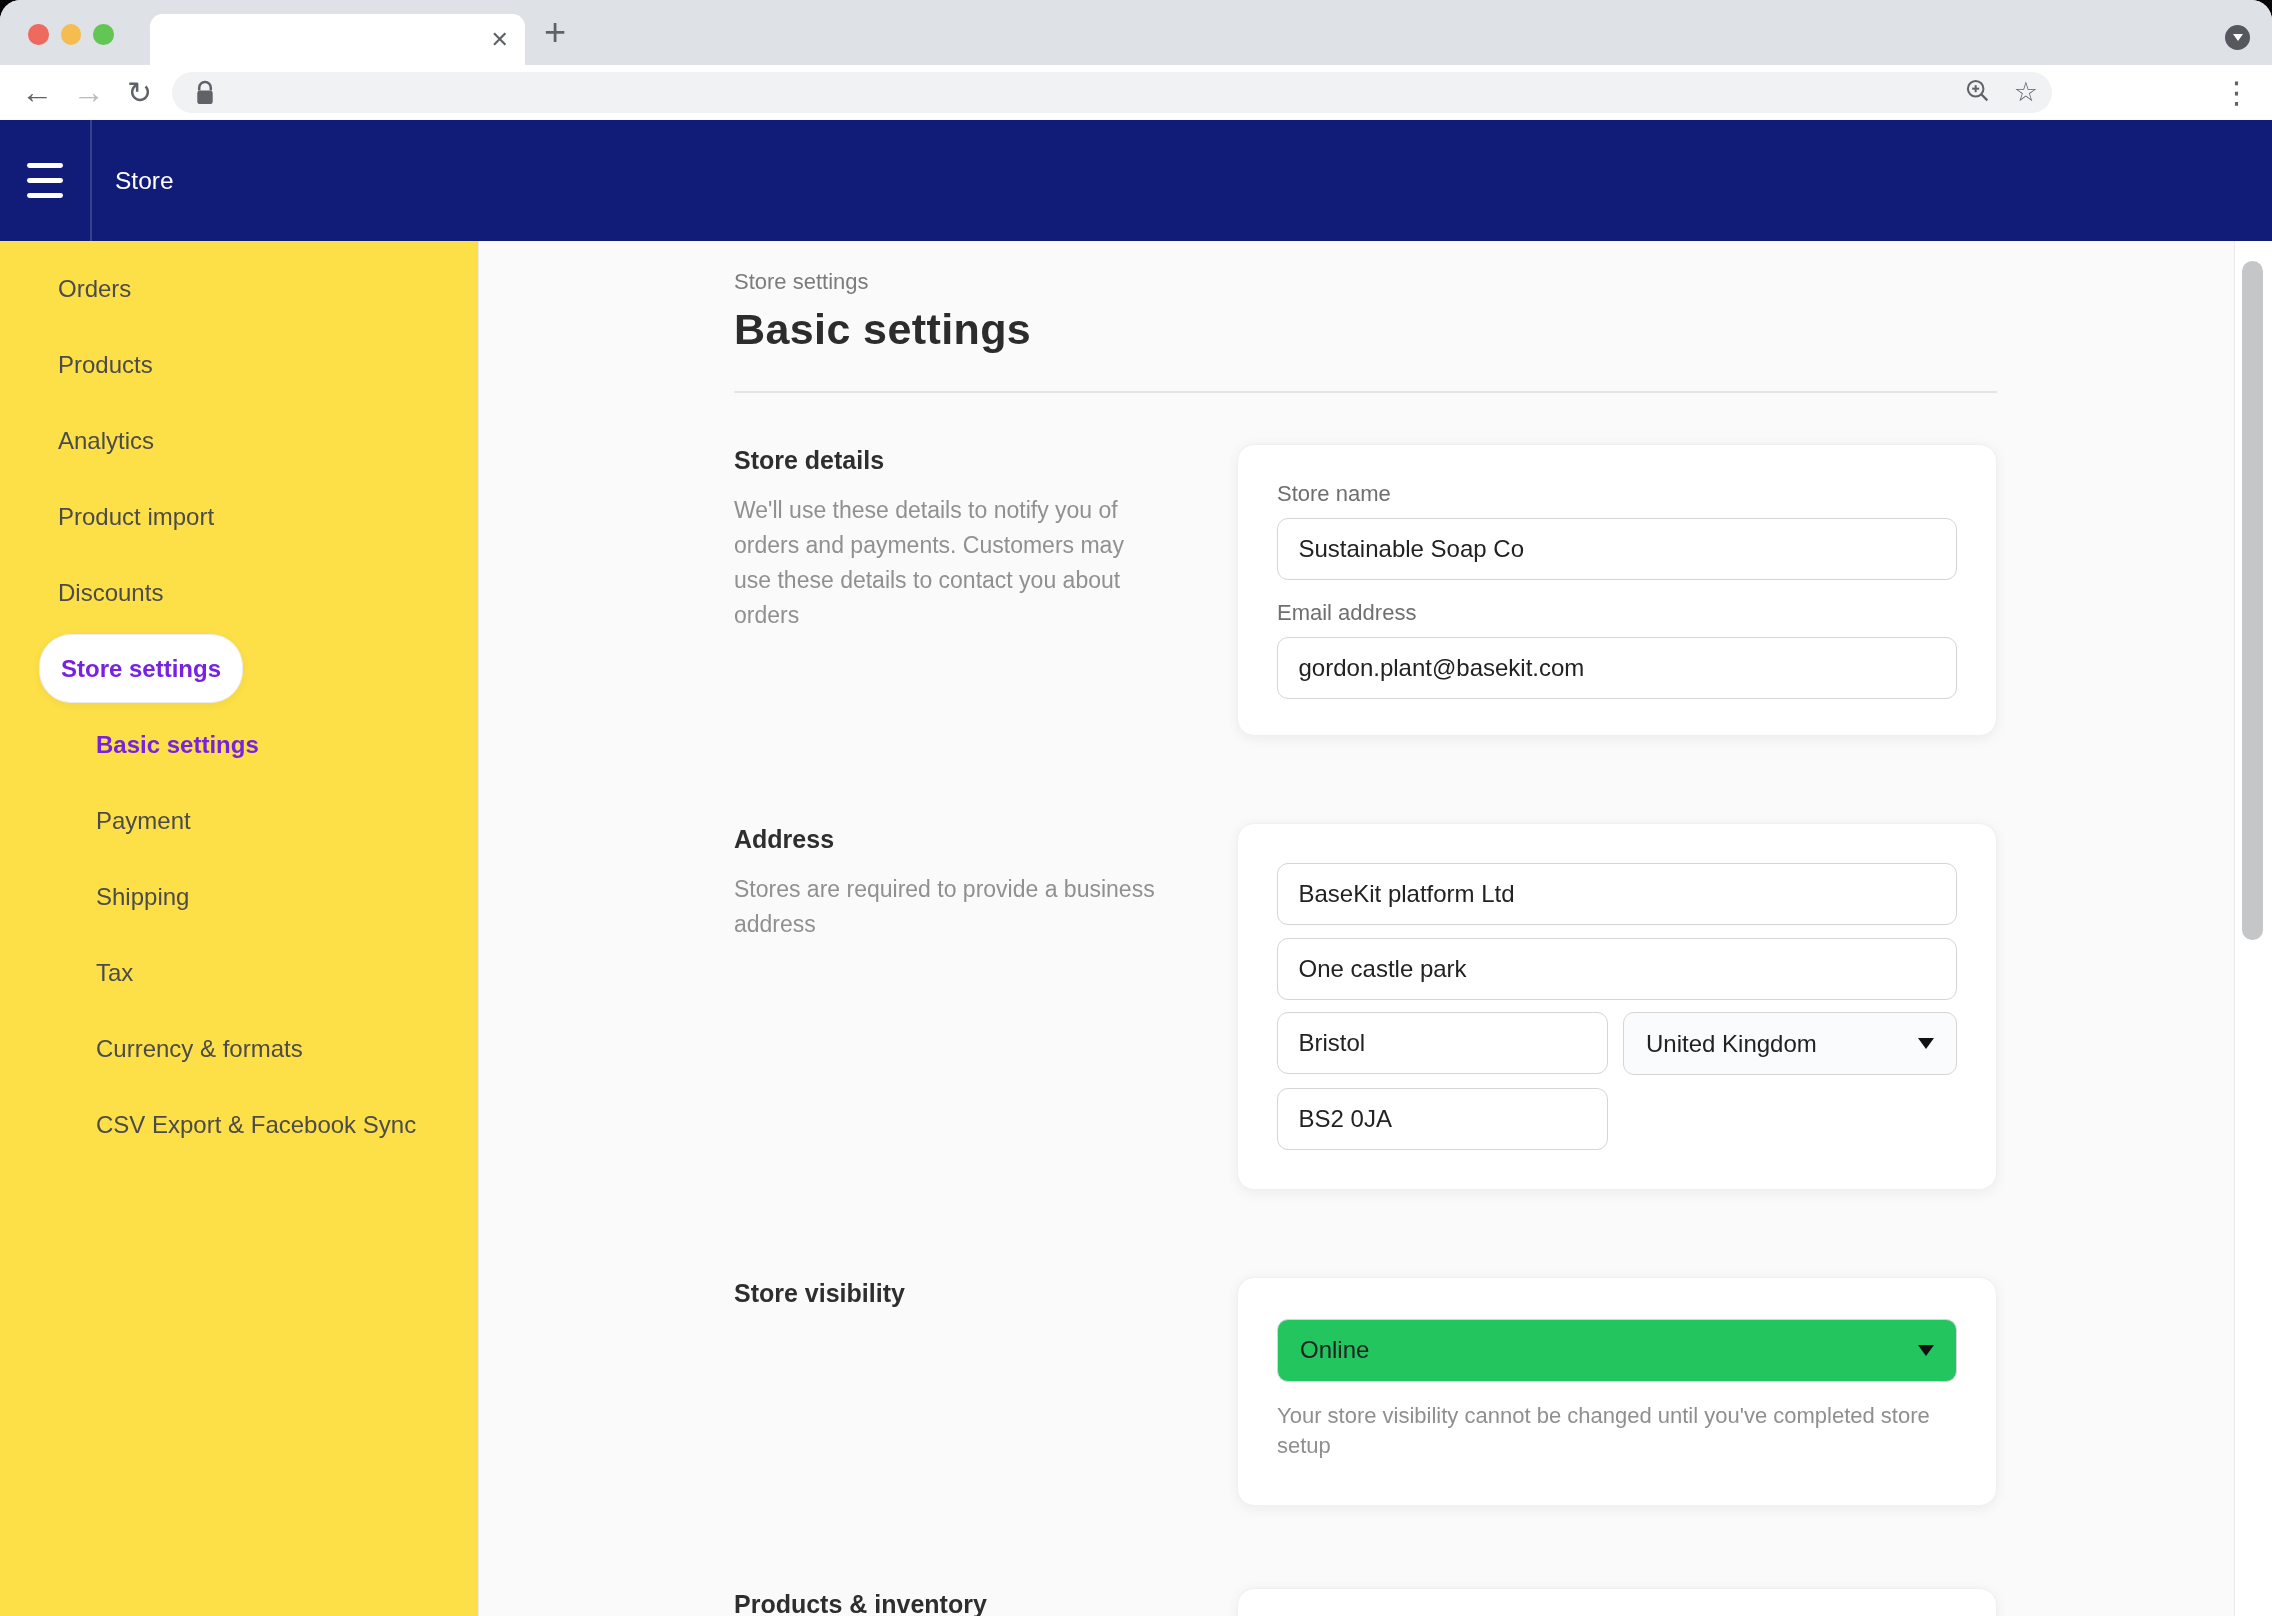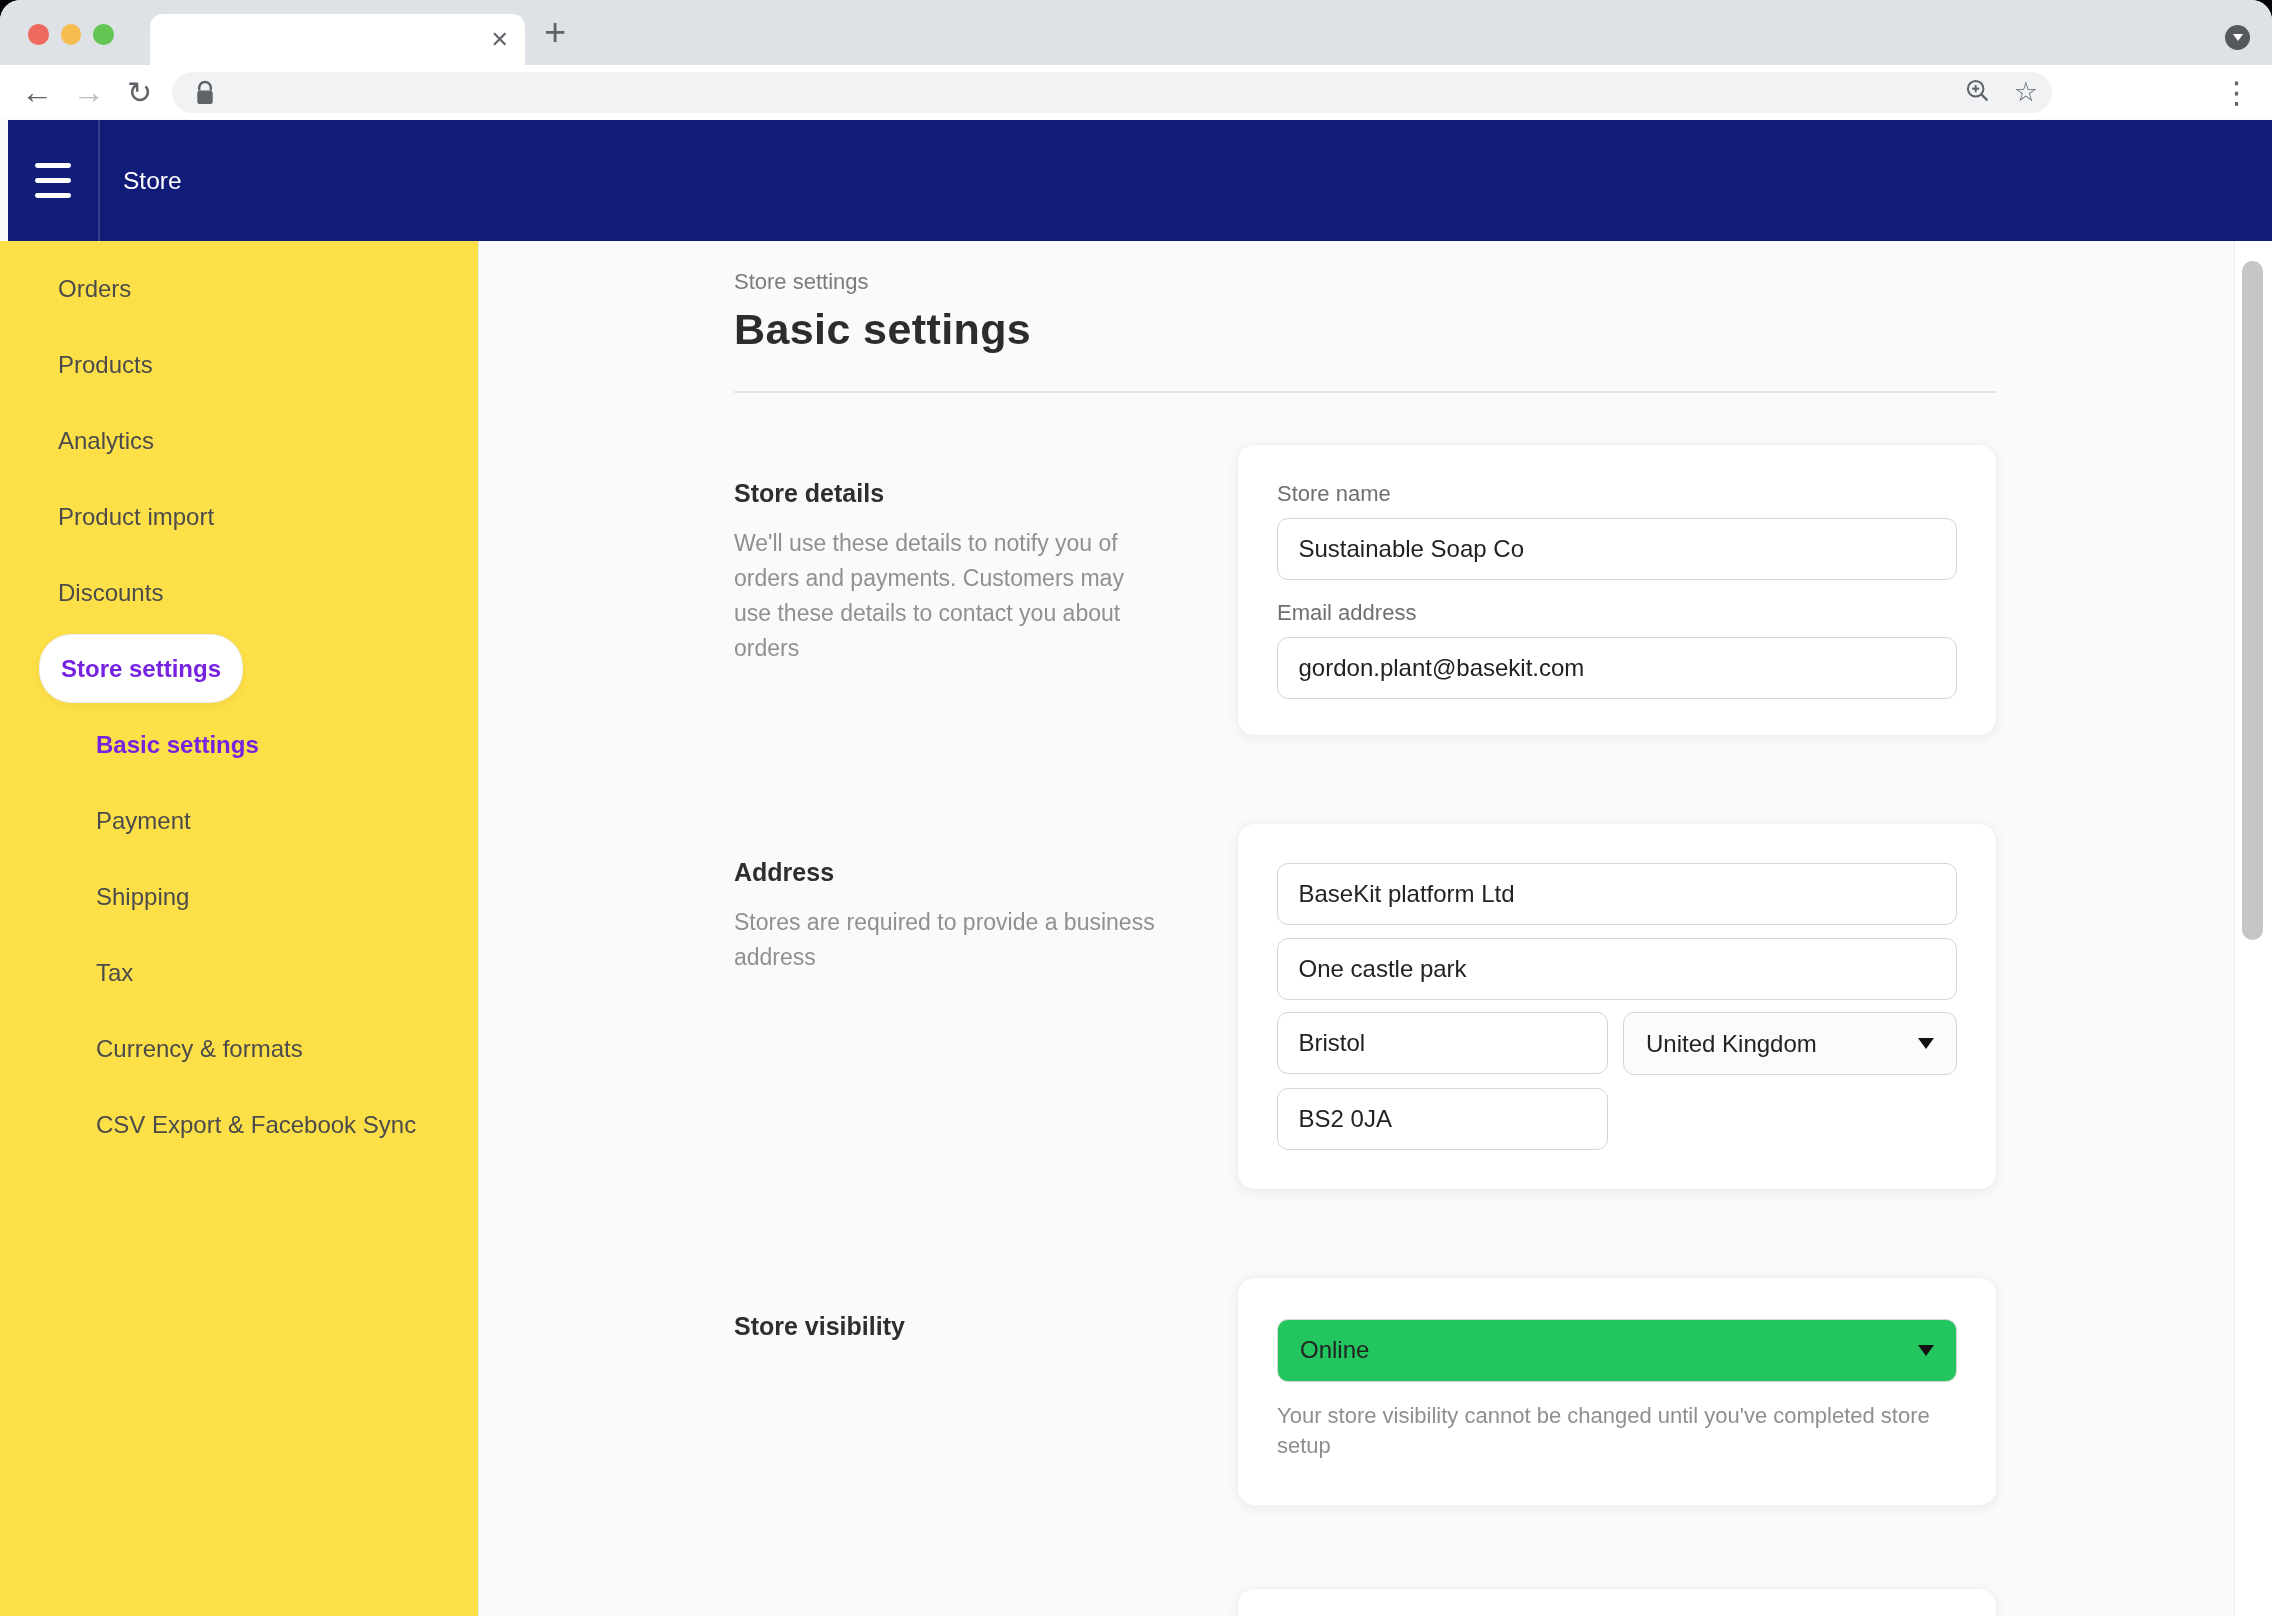--- a/index.html
+++ b/index.html
@@ -26,21 +26,21 @@
   .ic-back { left:17.4px; width:39px; }
   .ic-fwd  { left:69px; width:39px; color:#b8bbbf; }
   .ic-reload { left:120px; width:39px; font-size:30px; }
   .omnibox { position:absolute; left:172px; top:7px; width:1880px; height:41px; background:#f0f2f4; border-radius:20.5px; }
   .lock-icon { position:absolute; left:20.5px; top:8px; }
   .omni-right { position:absolute; right:14px; top:0; height:41px; display:flex; align-items:center; gap:22px; color:#5f6368; }
   .star-glyph { font-size:27px; line-height:41px; }
   .menu-dots { position:absolute; right:17.4px; top:0; height:54px; width:36px; display:flex; align-items:center; justify-content:center; font-size:30px; color:#5f6368; letter-spacing:0; }
 
   
-  .appbar { position:absolute; top:120px; left:8px; right:0; height:121px; background:#101c78; }
+  .appbar { position:absolute; top:120px; left:0; right:0; height:121px; background:#101c78; }
   .hamburger { position:absolute; left:27px; top:43px; width:36px; height:35px; display:flex; flex-direction:column; justify-content:space-between; cursor:pointer; }
   .hamburger .bar { height:4.7px; background:#fff; border-radius:2.4px; }
   .appbar-divider { position:absolute; left:90px; top:0; bottom:0; width:1.6px; background:rgba(255,255,255,0.16); }
   .appbar-title { position:absolute; left:115px; top:0; height:121px; display:flex; align-items:center; color:#fff; font-size:24.5px; }
 
   
   .page-body { position:absolute; top:241px; left:0; right:0; bottom:0; display:flex; }
   .sidebar { width:479px; flex:0 0 479px; border-right:1.6px solid #e7e9eb; padding-top:9.5px; background:#fde047; }
   .nav-item { height:76px; display:flex; align-items:center; padding-left:58px; font-size:24px; color:#4b4b4b; cursor:pointer; }
   .nav-item.has-pill { padding-left:0; }
@@ -49,21 +49,21 @@
   .nav-sub.active { color:#7722e0; font-weight:bold; }
 
   .main { flex:1; position:relative; padding:27px 0 0 255px; overflow:hidden; }
   .breadcrumb { font-size:22px; color:#7c7c7c; line-height:28px; }
   .page-title { font-size:43px; line-height:51px; font-weight:bold; color:#2c2c2c; margin-top:8px; letter-spacing:0.4px; }
   .title-divider { width:1263px; height:1.6px; background:#e4e4e4; margin-top:36px; }
 
   .section { display:flex; width:1263px; margin-top:87px; align-items:flex-start; }
   .section.first { margin-top:51px; }
   .section.last { margin-top:82px; }
-  .sec-left { width:503px; flex:0 0 503px; padding-right:61px;margin-top:33px; }
+  .sec-left { width:503px; flex:0 0 503px; padding-right:61px; }
   .sec-left h2 { font-size:25px; line-height:32px; font-weight:bold; color:#2e2e2e; }
   .sec-left p { margin-top:17.4px; font-size:23px; line-height:35px; color:#909090; max-width:432px; }
 
   .card { width:760px; background:#fff; border:0.8px solid #f0f0f0; border-radius:17.4px; box-shadow:0 2.4px 12.6px rgba(0,0,0,0.06); padding:36px 39px; }
   .field-label { font-size:22px; color:#6f6f6f; margin-bottom:11px; }
   .field-label.second { margin-top:20.5px; }
   .text-input { display:block; width:100%; height:62px; border:1.6px solid #d5d5d5; border-radius:11px; background:#fff; padding:0 20.5px; font-size:24px; color:#222; font-family:"Liberation Sans", sans-serif; outline:none; }
   .card.address { padding:39px; }
   .addr-input { margin-bottom:12.6px; }
   .addr-row { display:flex; gap:15px; margin-bottom:12.6px; }

